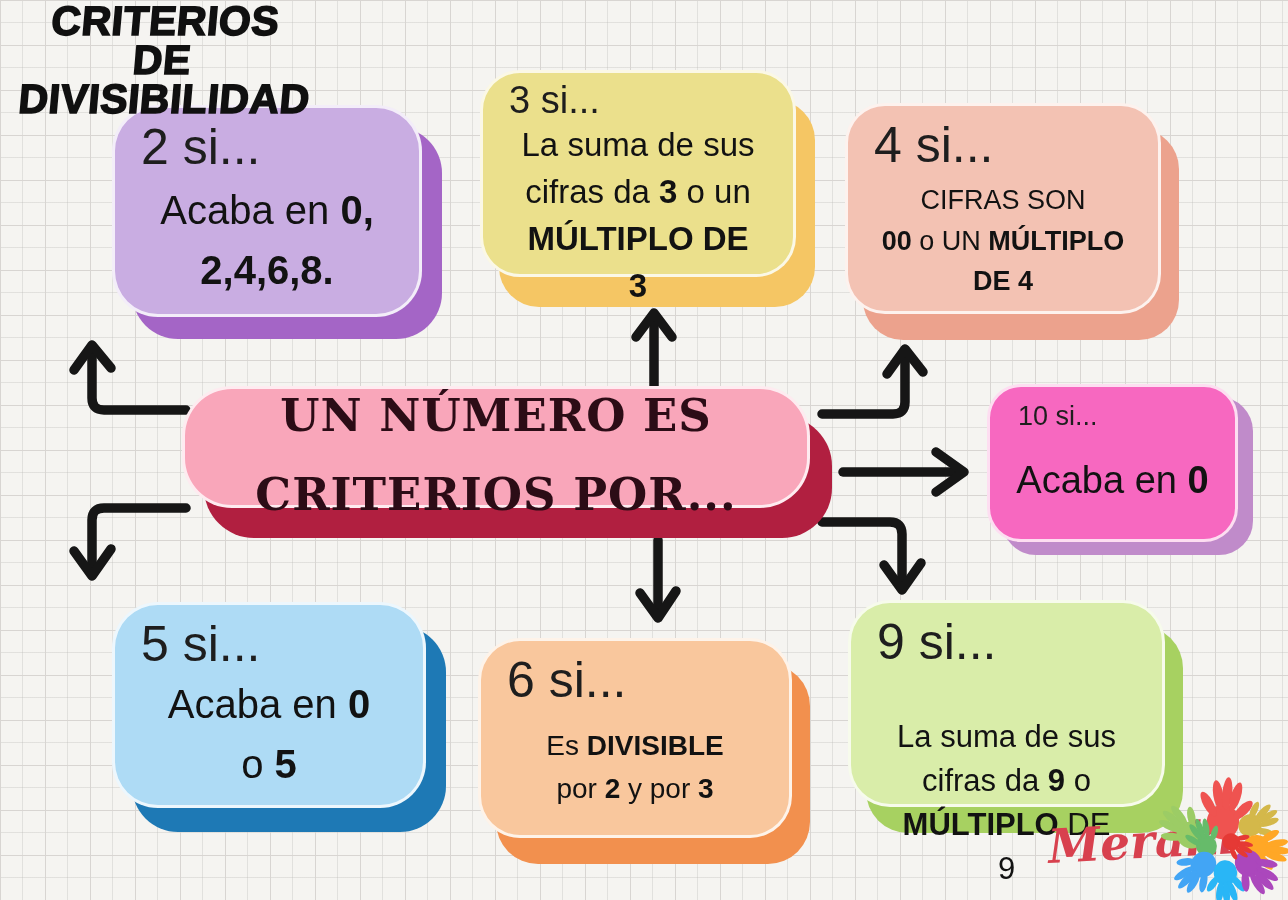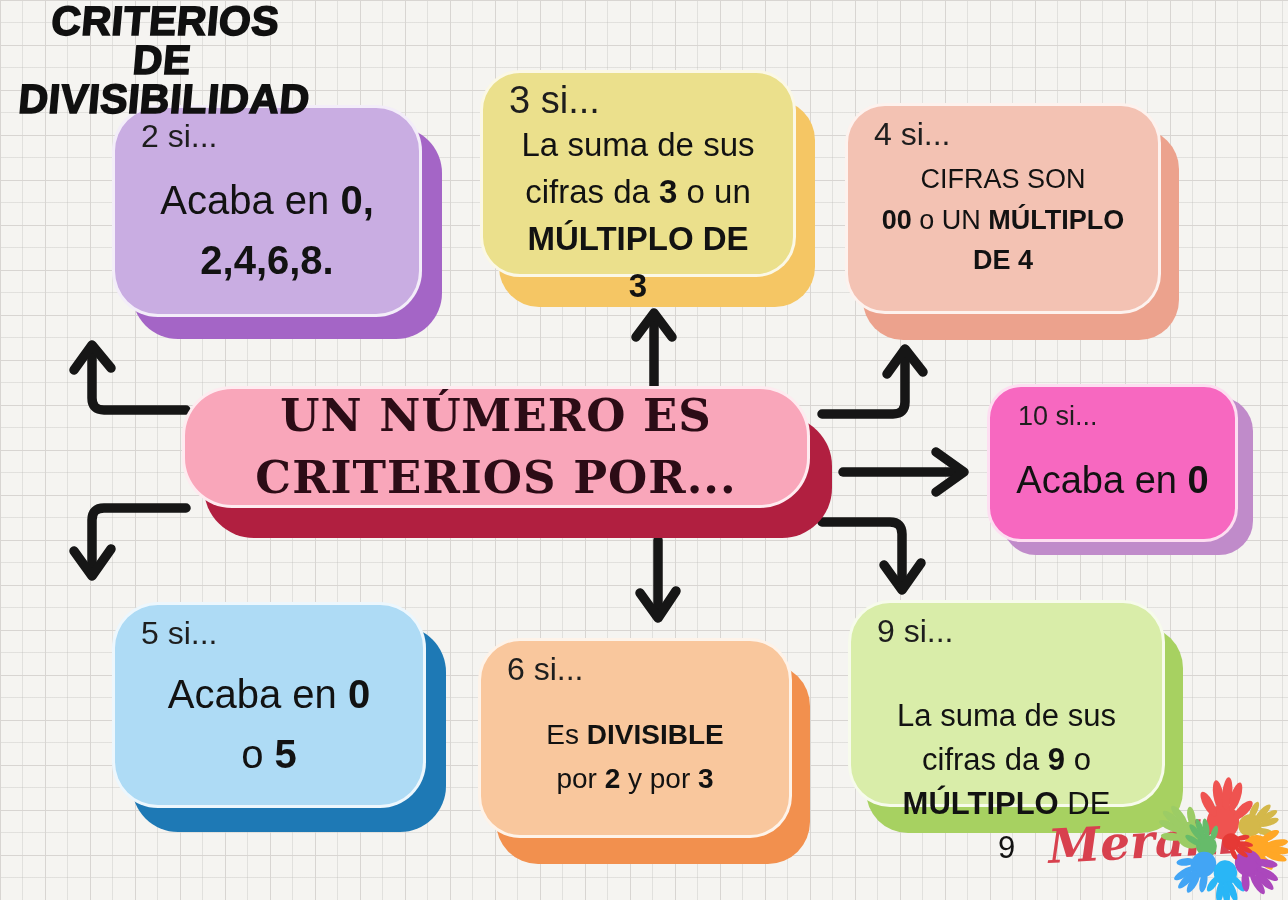--- a/index.html
+++ b/index.html
@@ -29,21 +29,21 @@
   .arrow-layer{position:absolute;left:0;top:0;z-index:1;pointer-events:none;}
   .arrow-layer path{fill:none;stroke:var(--arrow,#161616);stroke-width:9.5;stroke-linecap:round;stroke-linejoin:round;}
 
   .card{
     position:absolute;z-index:2;box-sizing:border-box;
     background:var(--fill,#ddd);
     border:3px solid rgba(255,255,255,.78);
     box-shadow:var(--dx,18px) var(--dy,24px) 0 var(--sh,#999);
     display:flex;flex-direction:column;
   }
-  .card-heading{font-size:32px;color:#1e1e1e;padding:10px 0 0 26px;flex:0 0 auto;}
+  .card-heading{font-size:50px;color:#1e1e1e;padding:10px 0 0 26px;flex:0 0 auto;}
   .card-body{
     flex:1 1 auto;display:flex;flex-direction:column;justify-content:center;
     align-items:center;text-align:center;color:#121212;overflow:visible;
     padding:0 8px 10px;
   }
   .card-body b{font-weight:700;}
 
   .c2 {left:112px;top:105px;width:310px;height:212px;border-radius:46px;--dx:20px;--dy:22px;}
   .c3 {left:480px;top:70px; width:316px;height:207px;border-radius:40px;--dx:19px;--dy:30px;}
   .c4 {left:845px;top:103px;width:316px;height:211px;border-radius:40px;--dx:18px;--dy:26px;}
@@ -64,21 +64,21 @@
 
   .center-card{
     left:182px;top:386px;width:628px;height:122px;border-radius:50px;
     --dx:22px;--dy:30px;justify-content:center;
   }
   .center-text{
     font-family:"DejaVu Serif", serif;font-weight:700;
     font-size:45px;line-height:1.38;letter-spacing:1px;
     color:#2c0c16;text-align:center;
   }
-  .center-text span{display:block;}
+  .center-text span{display:block;margin-top:17px;}
 
   .logo{position:absolute;left:1040px;top:800px;width:248px;height:100px;z-index:3;}
   .logo-text{
     position:absolute;left:8px;top:14px;
     font-family:"DejaVu Serif", serif;font-style:italic;font-weight:700;
     font-size:47px;color:#d8414e;transform:rotate(-3deg);white-space:nowrap;
   }
   .hands{position:absolute;left:112px;top:-28px;}
 </style>
 </head>

